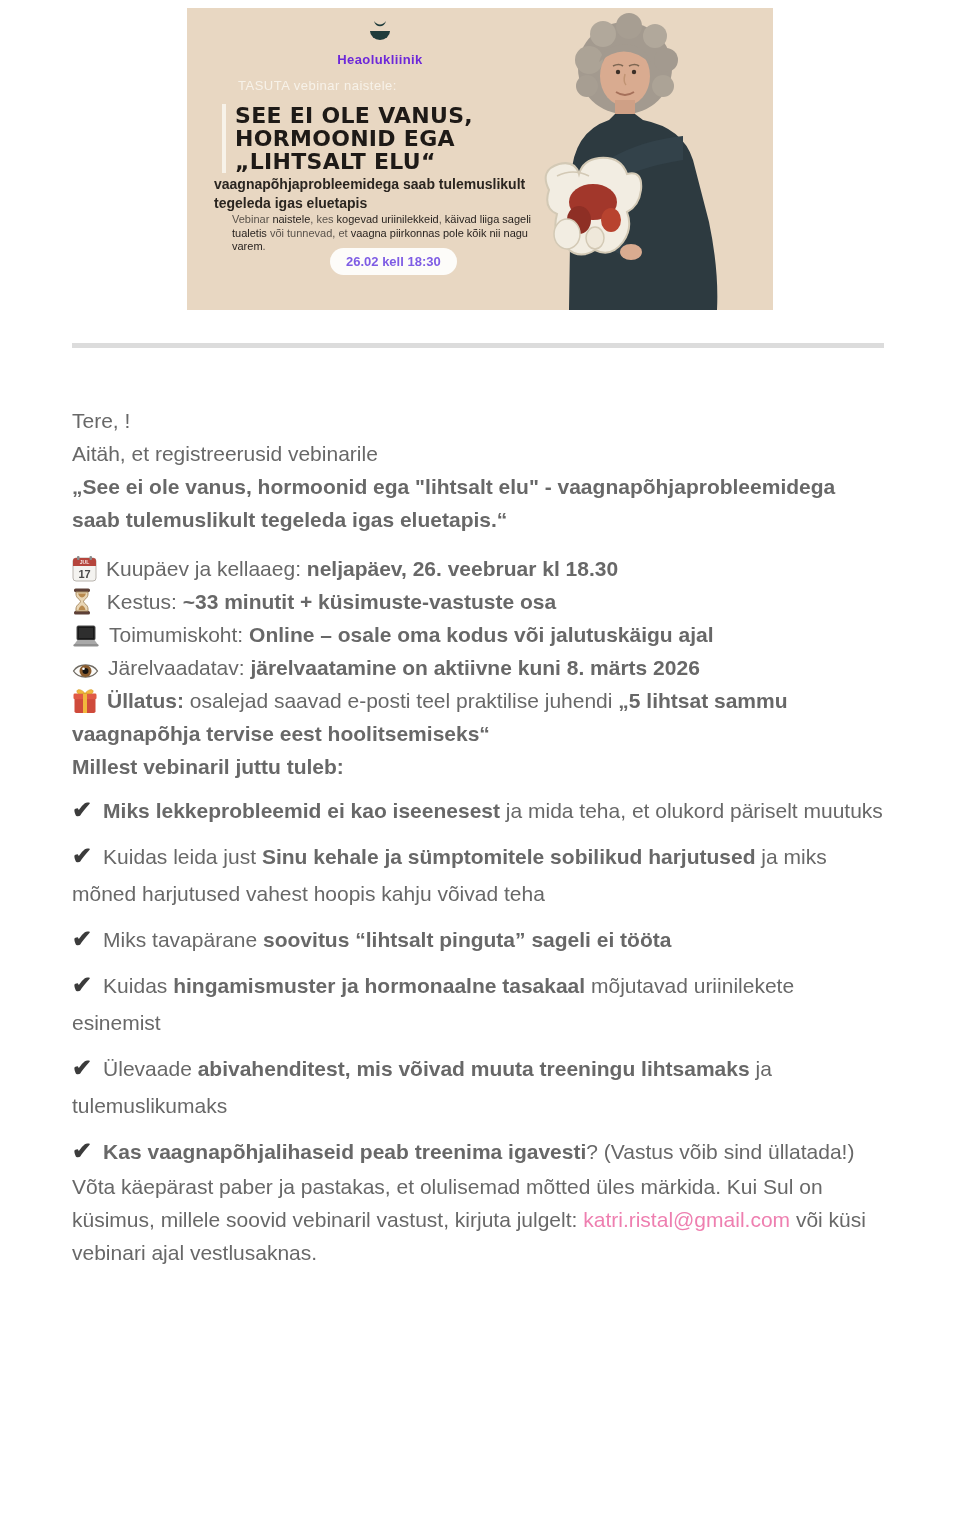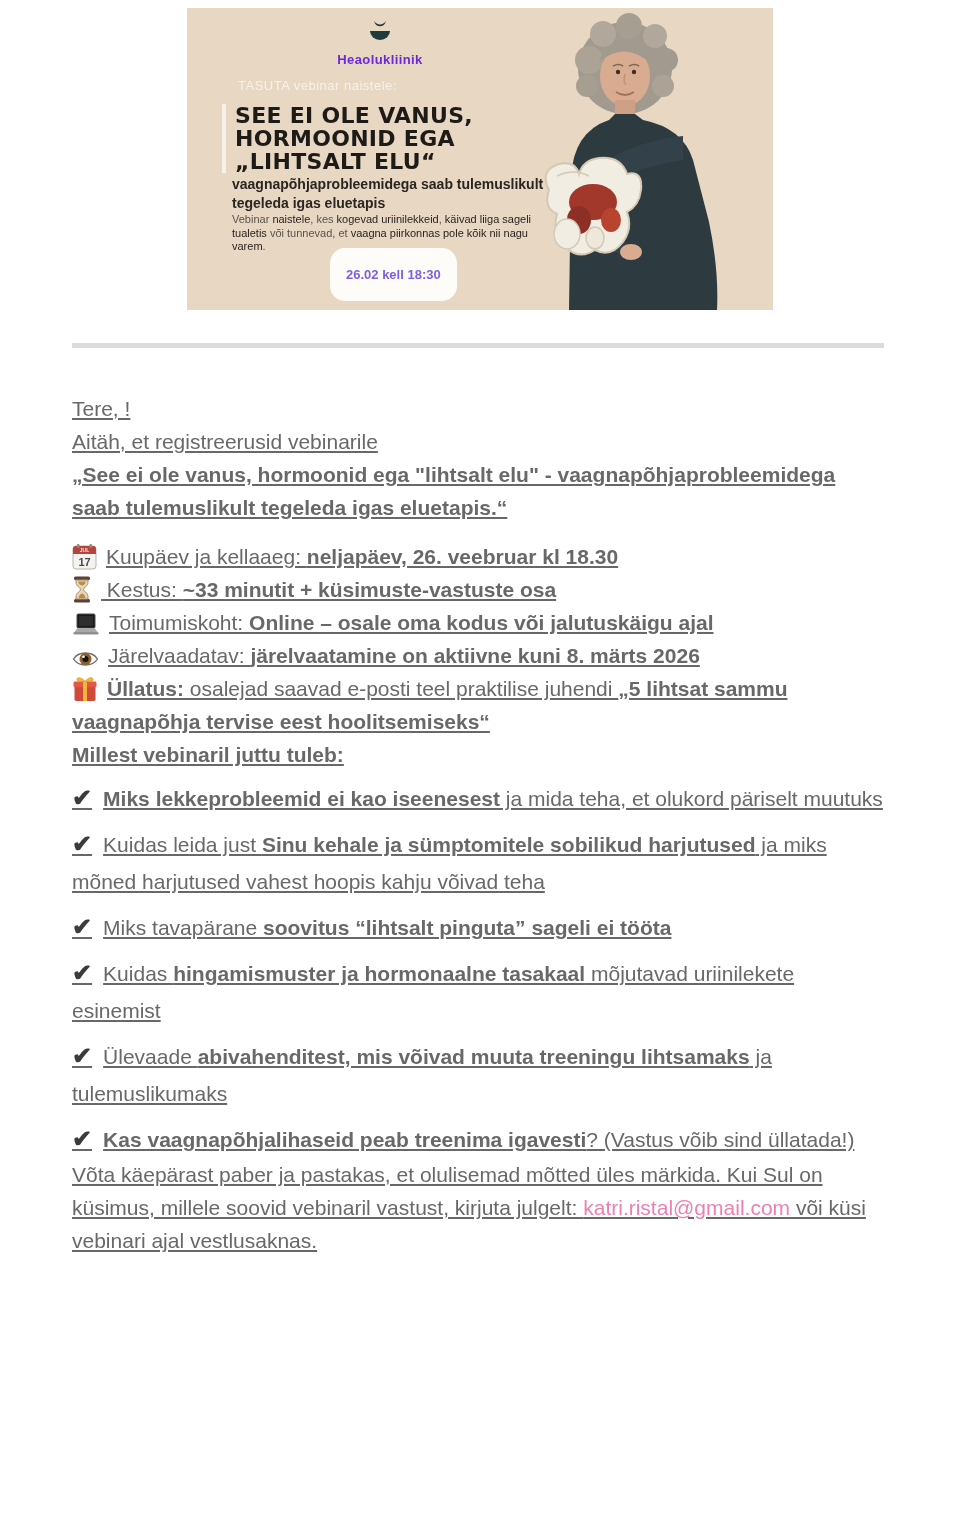--- a/index.html
+++ b/index.html
@@ -6,31 +6,31 @@
   body{width:960px;min-height:1515px;font-family:"Liberation Sans",sans-serif;color:#686868;}
 
   
   .banner{position:relative;width:586px;height:302px;margin:8px auto 0;background:#e8d7c2;overflow:hidden;}
   .logo{position:absolute;left:128px;top:12px;width:130px;text-align:center;}
   .logo-text{margin-top:2px;font-size:13px;font-weight:700;color:#6d28d9;letter-spacing:.4px;}
   .eyebrow{position:absolute;left:51px;top:70px;font-size:13px;color:#f7f2e9;letter-spacing:.5px;}
   .headline-wrap{position:absolute;left:35px;top:96px;display:flex;}
   .headline-bar{width:4px;background:#f7f2e9;margin-right:9px;}
   .headline{font-size:22px;line-height:23px;font-weight:800;color:#1e1a17;letter-spacing:.3px;font-family:"DejaVu Sans",sans-serif;}
-  .subheadline{position:absolute;left:45px;top:167px;width:315px;font-size:14px;line-height:19px;font-weight:700;color:#2a2520;}
+  .subheadline{position:absolute;left:27px;top:167px;width:315px;font-size:14px;line-height:19px;font-weight:700;color:#2a2520;}
   .description{position:absolute;left:45px;top:205px;width:310px;font-size:11px;line-height:13.5px;color:#5a534b;}
   .description .b{color:#241f1c;}
-  .date-badge{position:absolute;left:143px;top:240px;background:#fdfcf9;color:#7e5ce4;font-weight:700;font-size:13px;padding:19px 16px;border-radius:15px;}
+  .date-badge{position:absolute;left:143px;top:240px;background:#fdfcf9;color:#7e5ce4;font-weight:700;font-size:13px;padding:6px 16px;border-radius:15px;}
   .presenter{position:absolute;right:0;top:0;}
 
   
   .divider{height:5px;background:#dcdcdc;margin:33px 76px 0 72px;}
 
   
-  .email-body{padding:44px 72px 44px 72px;font-size:21px;line-height:33px;text-decoration:underline;}
+  .email-body{padding:56px 72px 44px 72px;font-size:21px;line-height:33px;}
   .email-body .b{font-weight:700;}
   .email-body p{margin:0;}
   .greeting{margin:0;}
   .intro{margin-top:31px;}
   .details{margin-top:16px;}
   .detail-row{margin-top:12px;}
   .detail-row .ic{display:inline-block;vertical-align:-6px;margin-right:9px;}
   .agenda-heading{margin-top:34px;font-weight:700;}
   .agenda{margin-top:2px;}
   .agenda-item{margin-top:8px;line-height:37px;}

